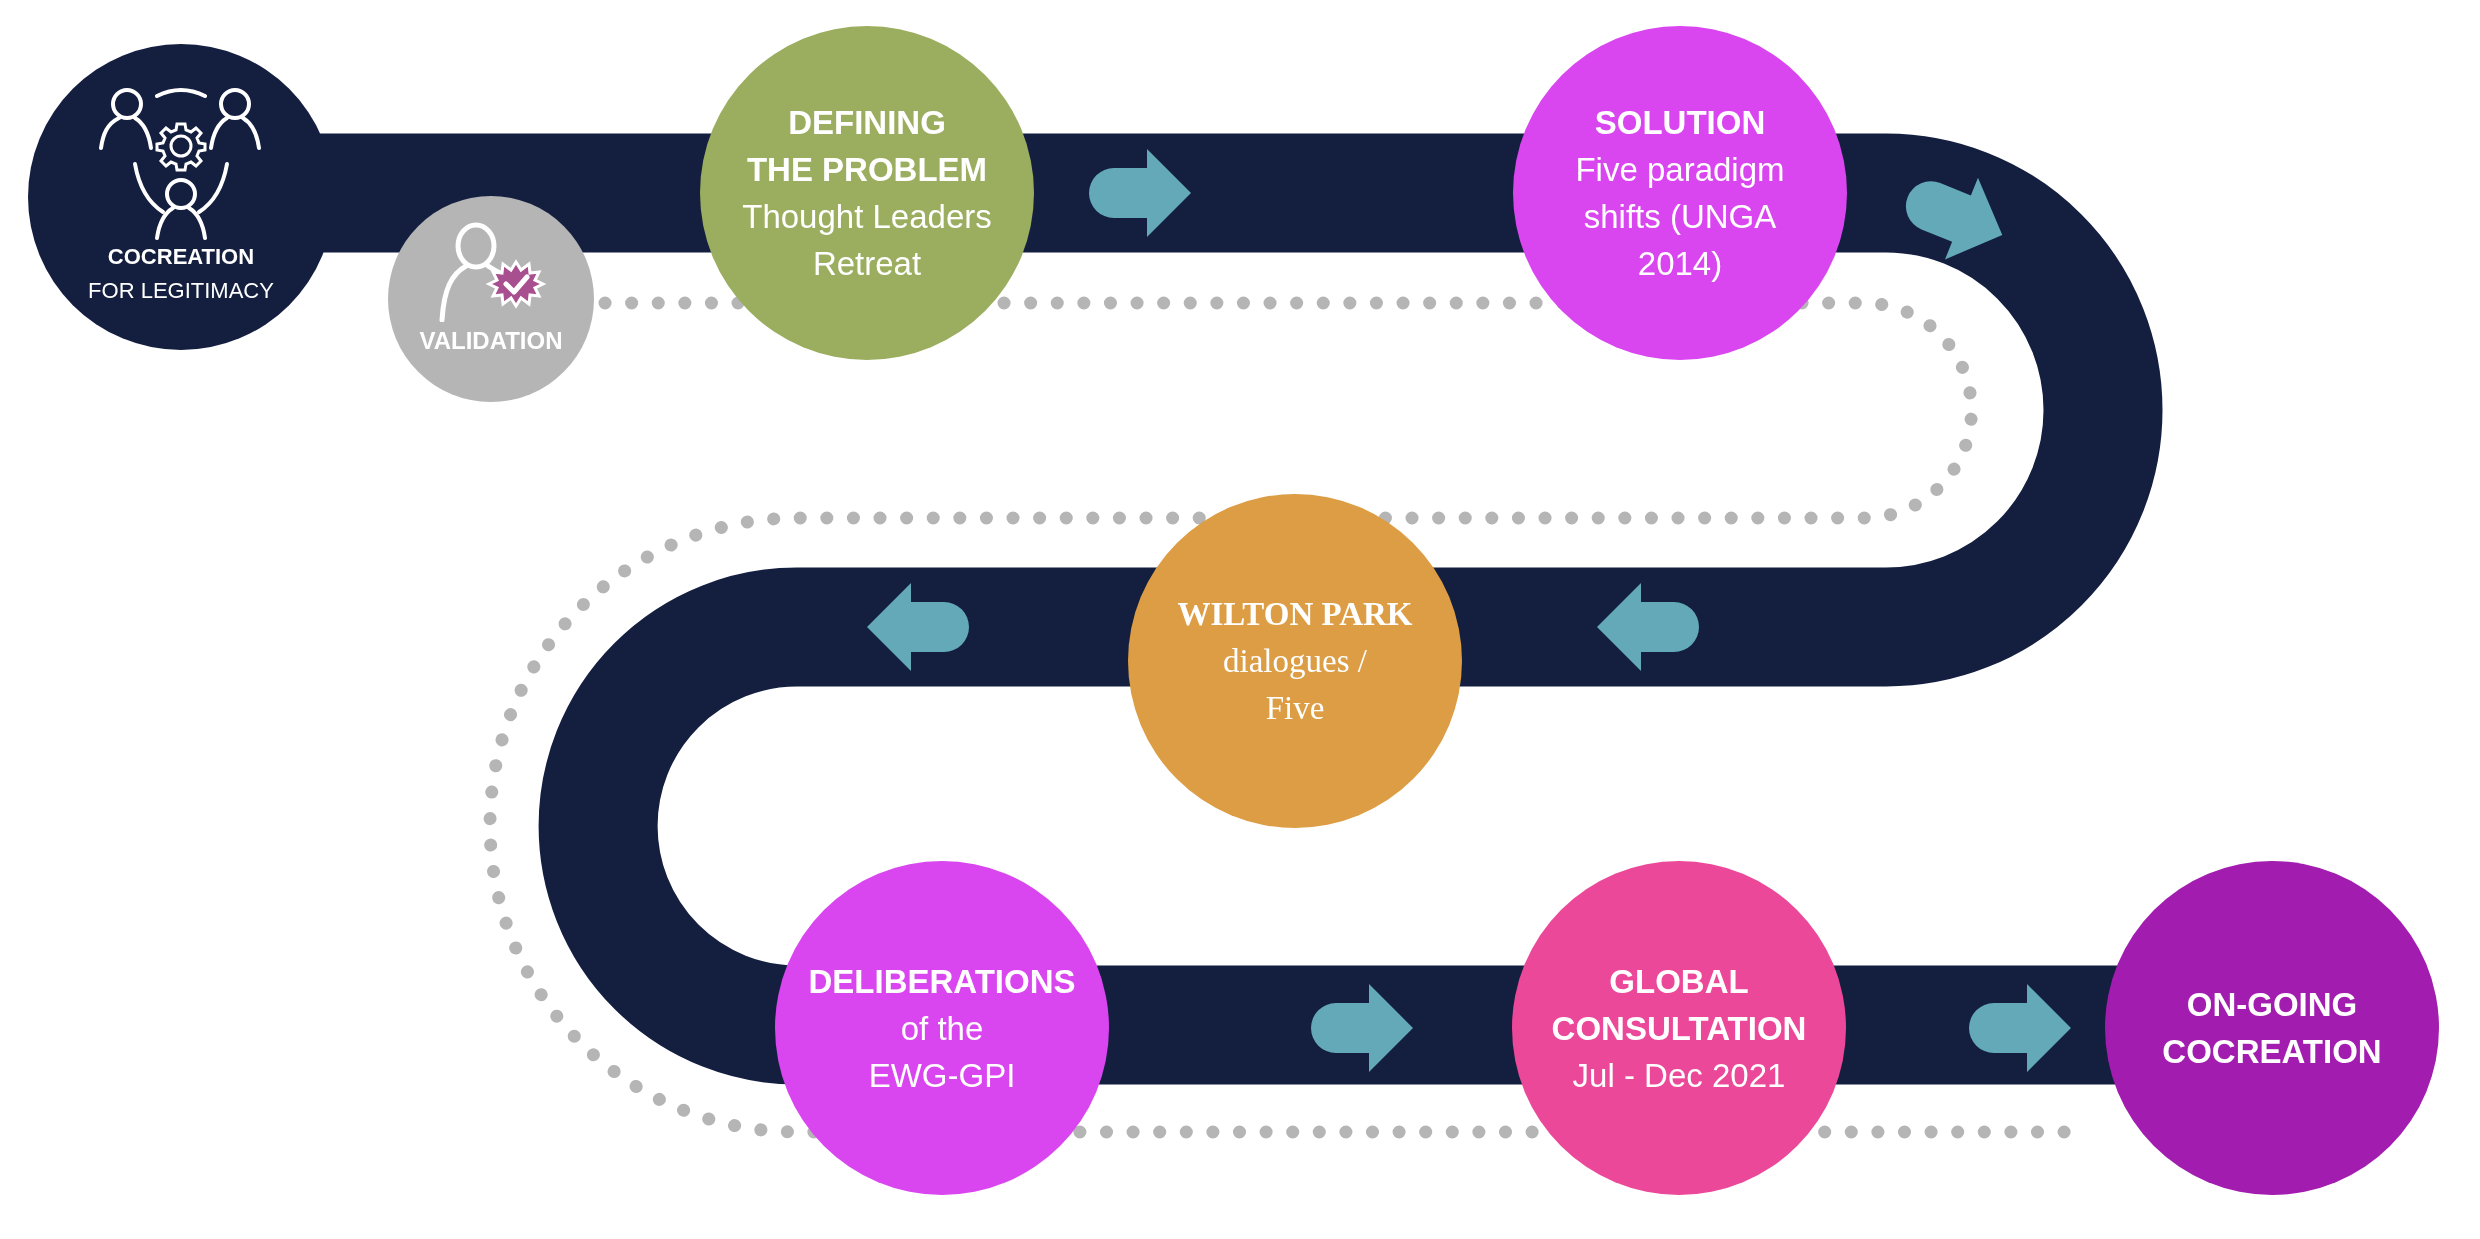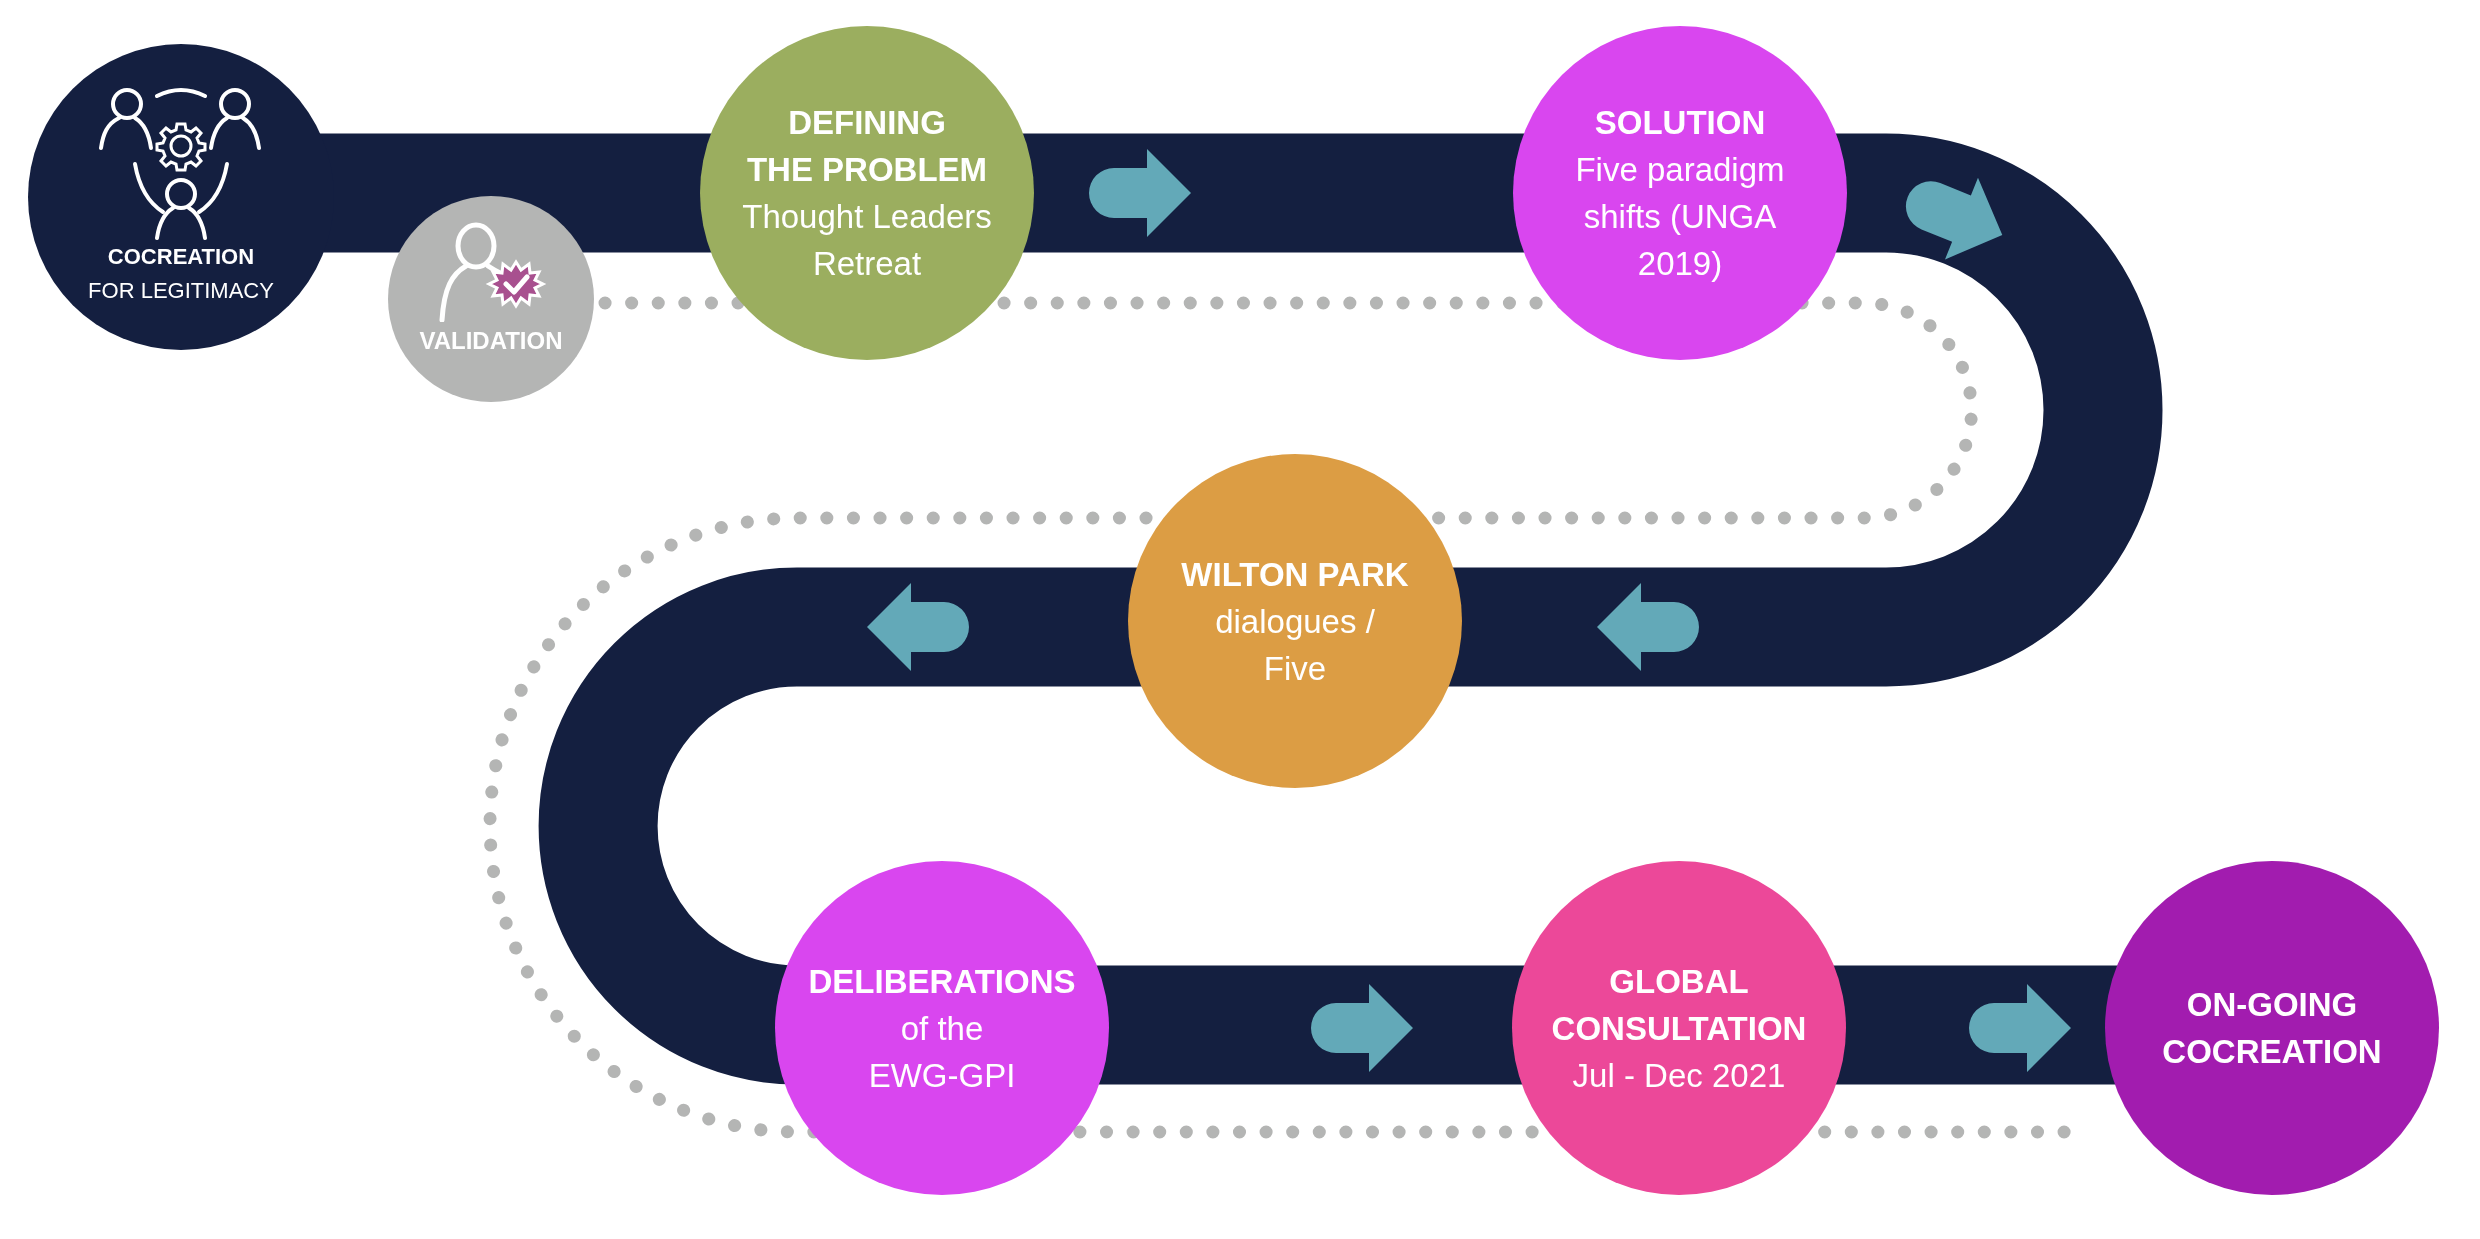--- a/index.html
+++ b/index.html
@@ -13,21 +13,21 @@
   .node .b { font-weight: bold; }
   .node.big { width: 334px; height: 334px; }
   #node-cocreation { left: 28px; top: 44px; width: 306px; height: 306px; justify-content: flex-start; }
   #node-cocreation .icon { margin-top: 40px; width: 164px; height: 156px; }
   #node-cocreation .t { font-size: 22px; line-height: 34px; }
   #node-validation { left: 388px; top: 196px; width: 206px; height: 206px; justify-content: flex-start; }
   #node-validation .icon { margin-top: 26px; width: 150px; height: 100px; }
   #node-validation .t { font-size: 24px; line-height: 30px; margin-top: 4px; }
   #node-define { left: 700px; top: 26px; }
   #node-solution { left: 1513px; top: 26px; }
-  #node-wilton { left: 1128px; top: 454px; }
+  #node-wilton { left: 1128px; top: 494px; font-family: Liberation Serif, serif; }
   #node-deliberations { left: 775px; top: 861px; }
   #node-global { left: 1512px; top: 861px; }
   #node-ongoing { left: 2105px; top: 861px; }
 </style>
 </head>
 <body>
 
 <div id="stage">
   <svg id="road-svg" width="2480" height="1239" style="position:absolute;left:0;top:0">
     <path id="dots-path" fill="none" stroke-linecap="round" d="M 605 303 L 1864 303 A 107 107 0 0 1 1864 518 L 797 518 A 307 307 0 0 0 797 1132 L 2090 1132" stroke="#b4b5b4" stroke-width="13" stroke-dasharray="0.1 26.5"></path>
@@ -85,21 +85,21 @@
     <div class="t b">DEFINING</div>
     <div class="t b">THE PROBLEM</div>
     <div class="t">Thought Leaders</div>
     <div class="t">Retreat</div>
   </div>
 
   <div class="node big" id="node-solution" style="background: #d946ef;">
     <div class="t b">SOLUTION</div>
     <div class="t">Five paradigm</div>
     <div class="t">shifts (UNGA</div>
-    <div class="t">2019)</div>
+    <div class="t">2014)</div>
   </div>
 
   <div class="node big" id="node-wilton" style="background: rgb(220, 157, 68);">
     <div class="t b">WILTON PARK</div>
     <div class="t">dialogues /</div>
     <div class="t">Five</div>
   </div>
 
   <div class="node big" id="node-deliberations" style="background: #d946ef;">
     <div class="t b">DELIBERATIONS</div>

